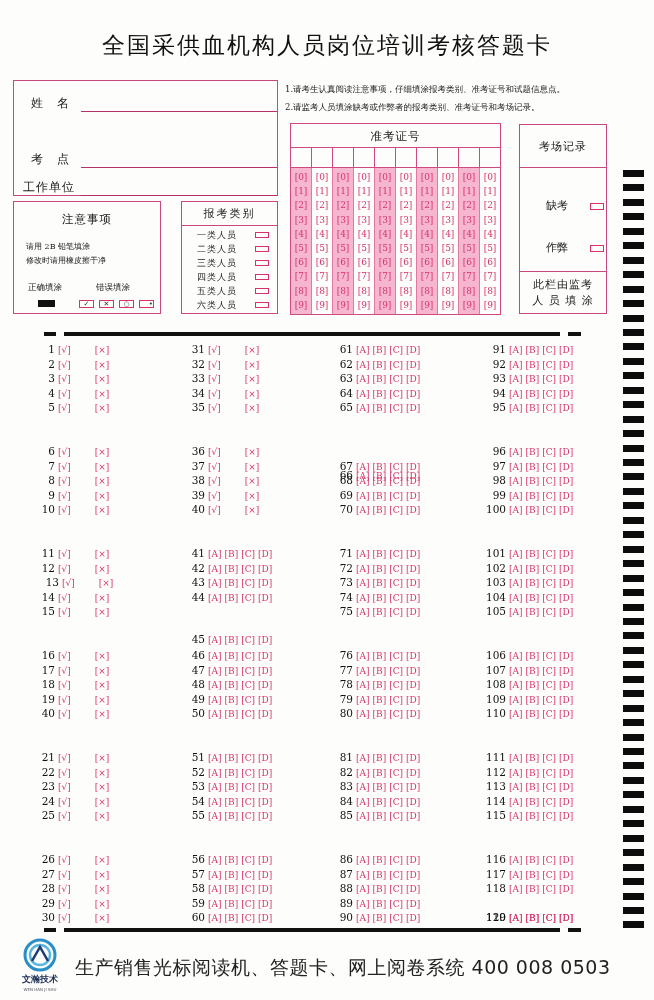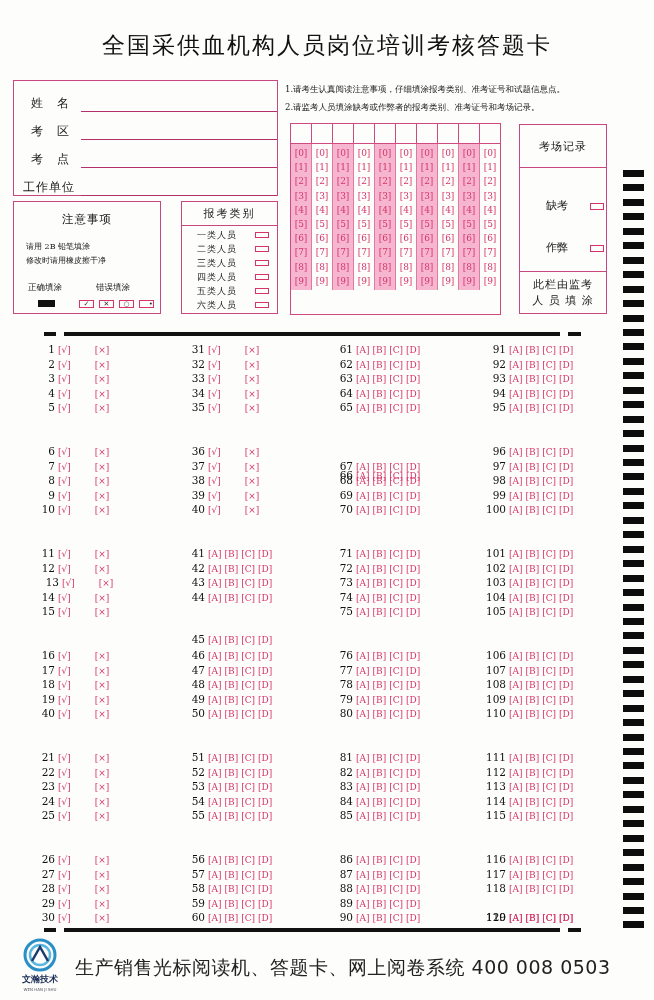--- a/index.html
+++ b/index.html
@@ -71,40 +71,37 @@
 </head>
 <body>
 
 <div class="abs title">全国采供血机构人员岗位培训考核答题卡</div>
 
 <div class="abs infobox">
   <div class="inforow" style="top:8px">
     <span class="lbl">姓　名</span>
     <div class="line"></div>
   </div>
-  <div class="inforow" style="top:36px">
-    <span class="lbl">考　区</span>
-    <div class="line"></div>
-  </div>
   <div class="inforow" style="top:64px">
     <span class="lbl">考　点</span>
     <div class="line"></div>
   </div>
   <div class="inforow" style="top:92px">
     <span class="lbl" style="left:4px">工作单位</span>
     <div class="line"></div>
   </div>
 </div>
 
 <div class="abs notes">
   <div>1.请考生认真阅读注意事项，仔细填涂报考类别、准考证号和试题信息点。</div>
   <div>2.请监考人员填涂缺考或作弊者的报考类别、准考证号和考场记录。</div>
 </div>
 
 <div class="abs ticket">
+  <div class="thead">准考证号</div>
   <div class="trow">
     <div class="cell"></div>
     <div class="cell"></div>
     <div class="cell"></div>
     <div class="cell"></div>
     <div class="cell"></div>
     <div class="cell"></div>
     <div class="cell"></div>
     <div class="cell"></div>
     <div class="cell"></div>

